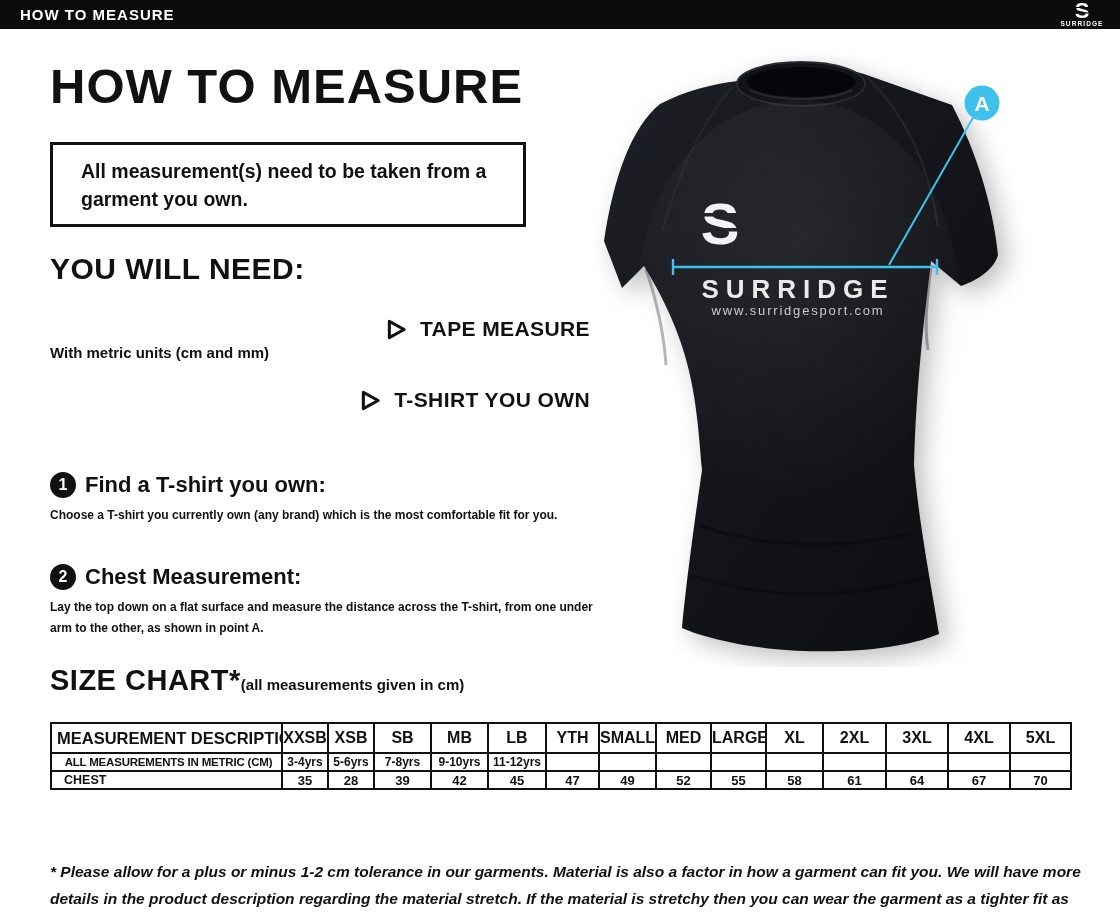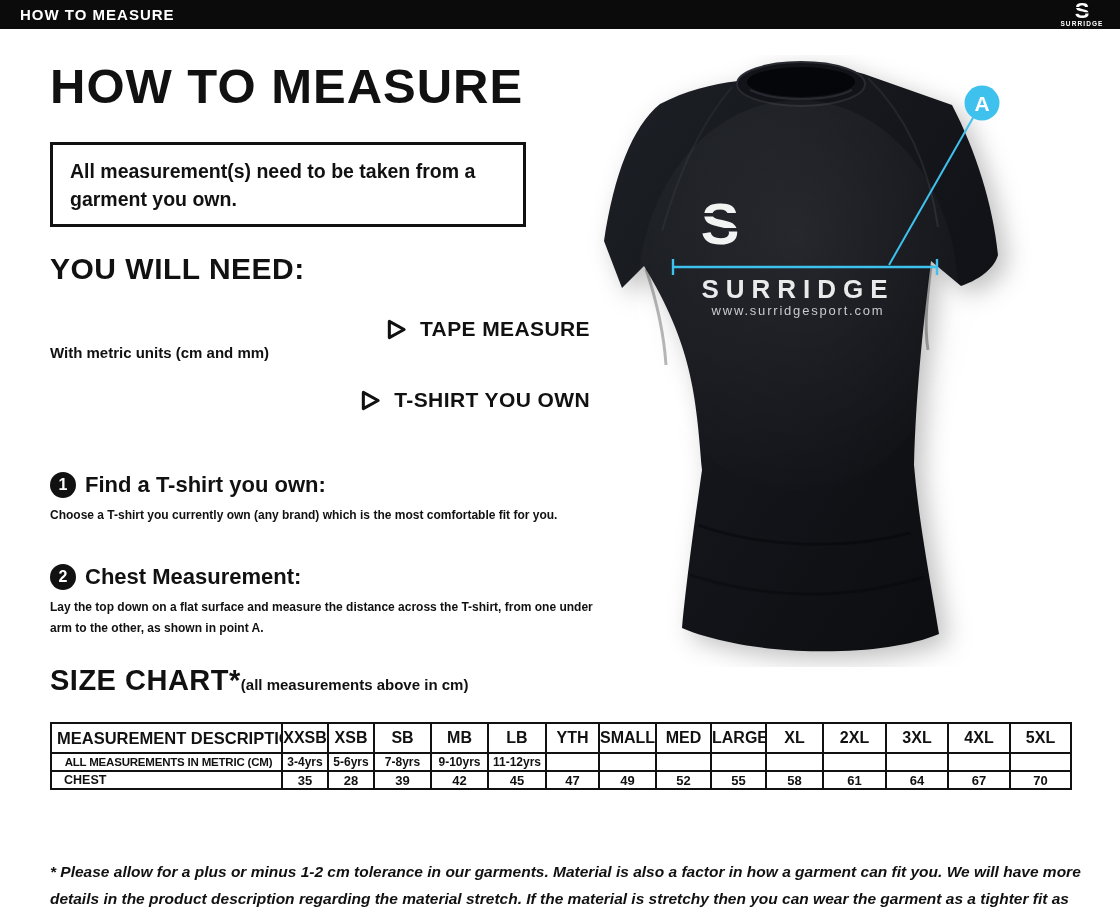--- a/index.html
+++ b/index.html
@@ -20,21 +20,21 @@
   }
   .topbar-logo { position:absolute; right:6px; top:1px; width:64px; height:27px; }
 
   
   .page-title {
     position:absolute; left:50px; top:62px; margin:0;
     font-size:49px; font-weight:800; letter-spacing:1px; line-height:1;
   }
   .notice-box {
     position:absolute; left:50px; top:142px; width:476px; height:85px;
-    border:3px solid #111; padding:12px 17px;
+    border:3px solid #111; padding:12px 28px;
     font-size:19.5px; font-weight:700; line-height:28px;
   }
   .ywn-heading {
     position:absolute; left:50px; top:252px;
     font-size:30px; font-weight:800; letter-spacing:.5px;
   }
   .need-item { position:absolute; left:50px; width:540px; }
   .need-item.first  { top:317px; }
   .need-item.second { top:388px; }
   .need-head { display:flex; align-items:center; gap:13px;justify-content:flex-end; }
@@ -147,21 +147,21 @@
 <div class="step two">
   <div class="step-head">
     <span class="step-badge">2</span>
     <span class="step-title">Chest Measurement:</span>
   </div>
   <div class="step-desc">Lay the top down on a flat surface and measure the distance across the T-shirt, from one under arm to the other, as shown in point A.</div>
 </div>
 
 <div class="size-heading">
   <span class="size-heading-main">SIZE CHART*</span>
-  <span class="size-heading-sub">(all measurements above in cm)</span>
+  <span class="size-heading-sub">(all measurements given in cm)</span>
 </div>
 
 <table class="size-table">
   <colgroup>
     <col style="width:231px">
       <col style="width:46px">
       <col style="width:46px">
       <col style="width:57px">
     <col style="width:57px">
       <col style="width:58px">

